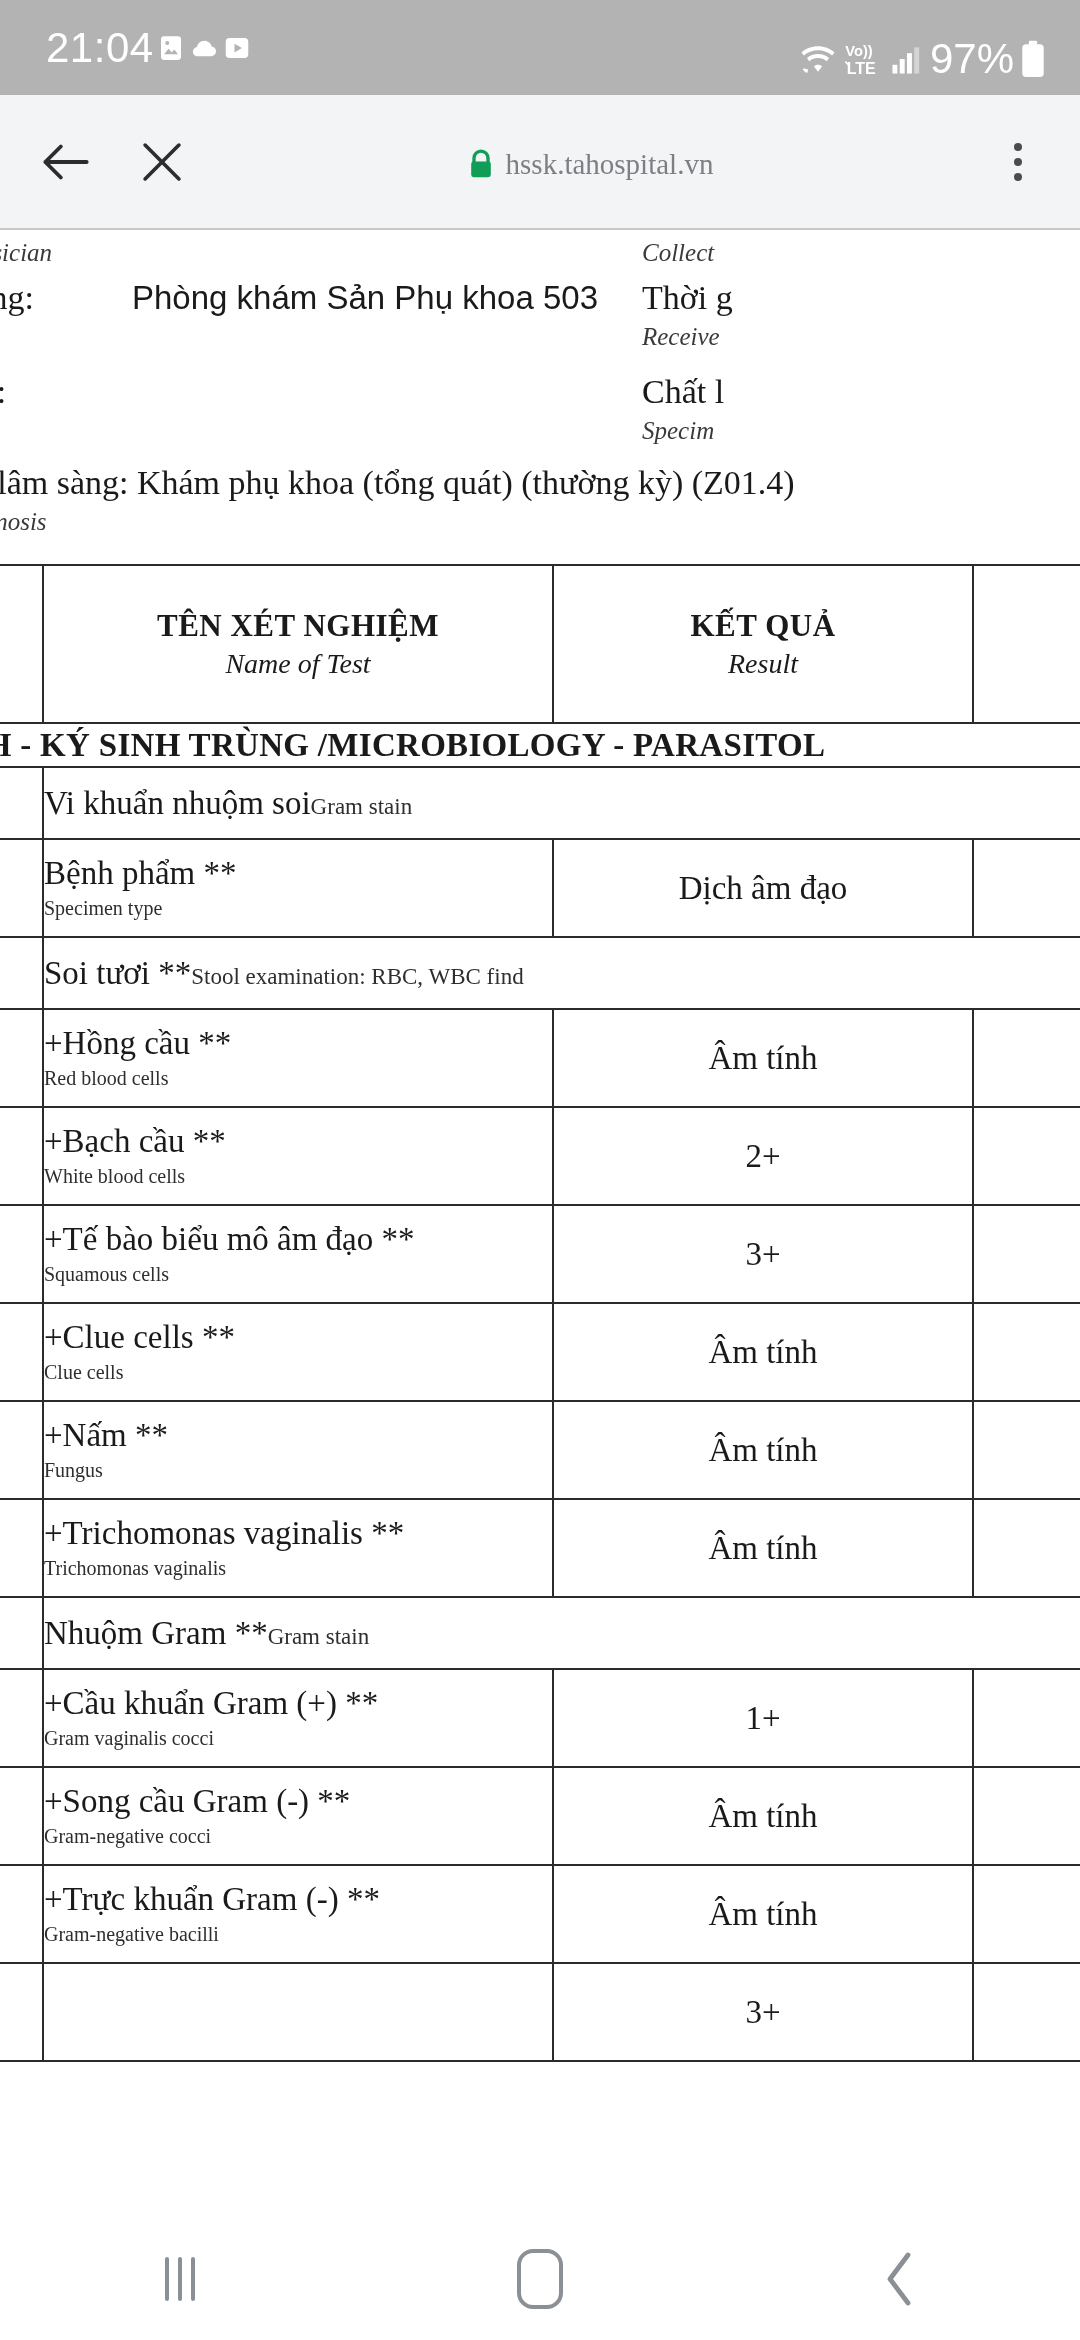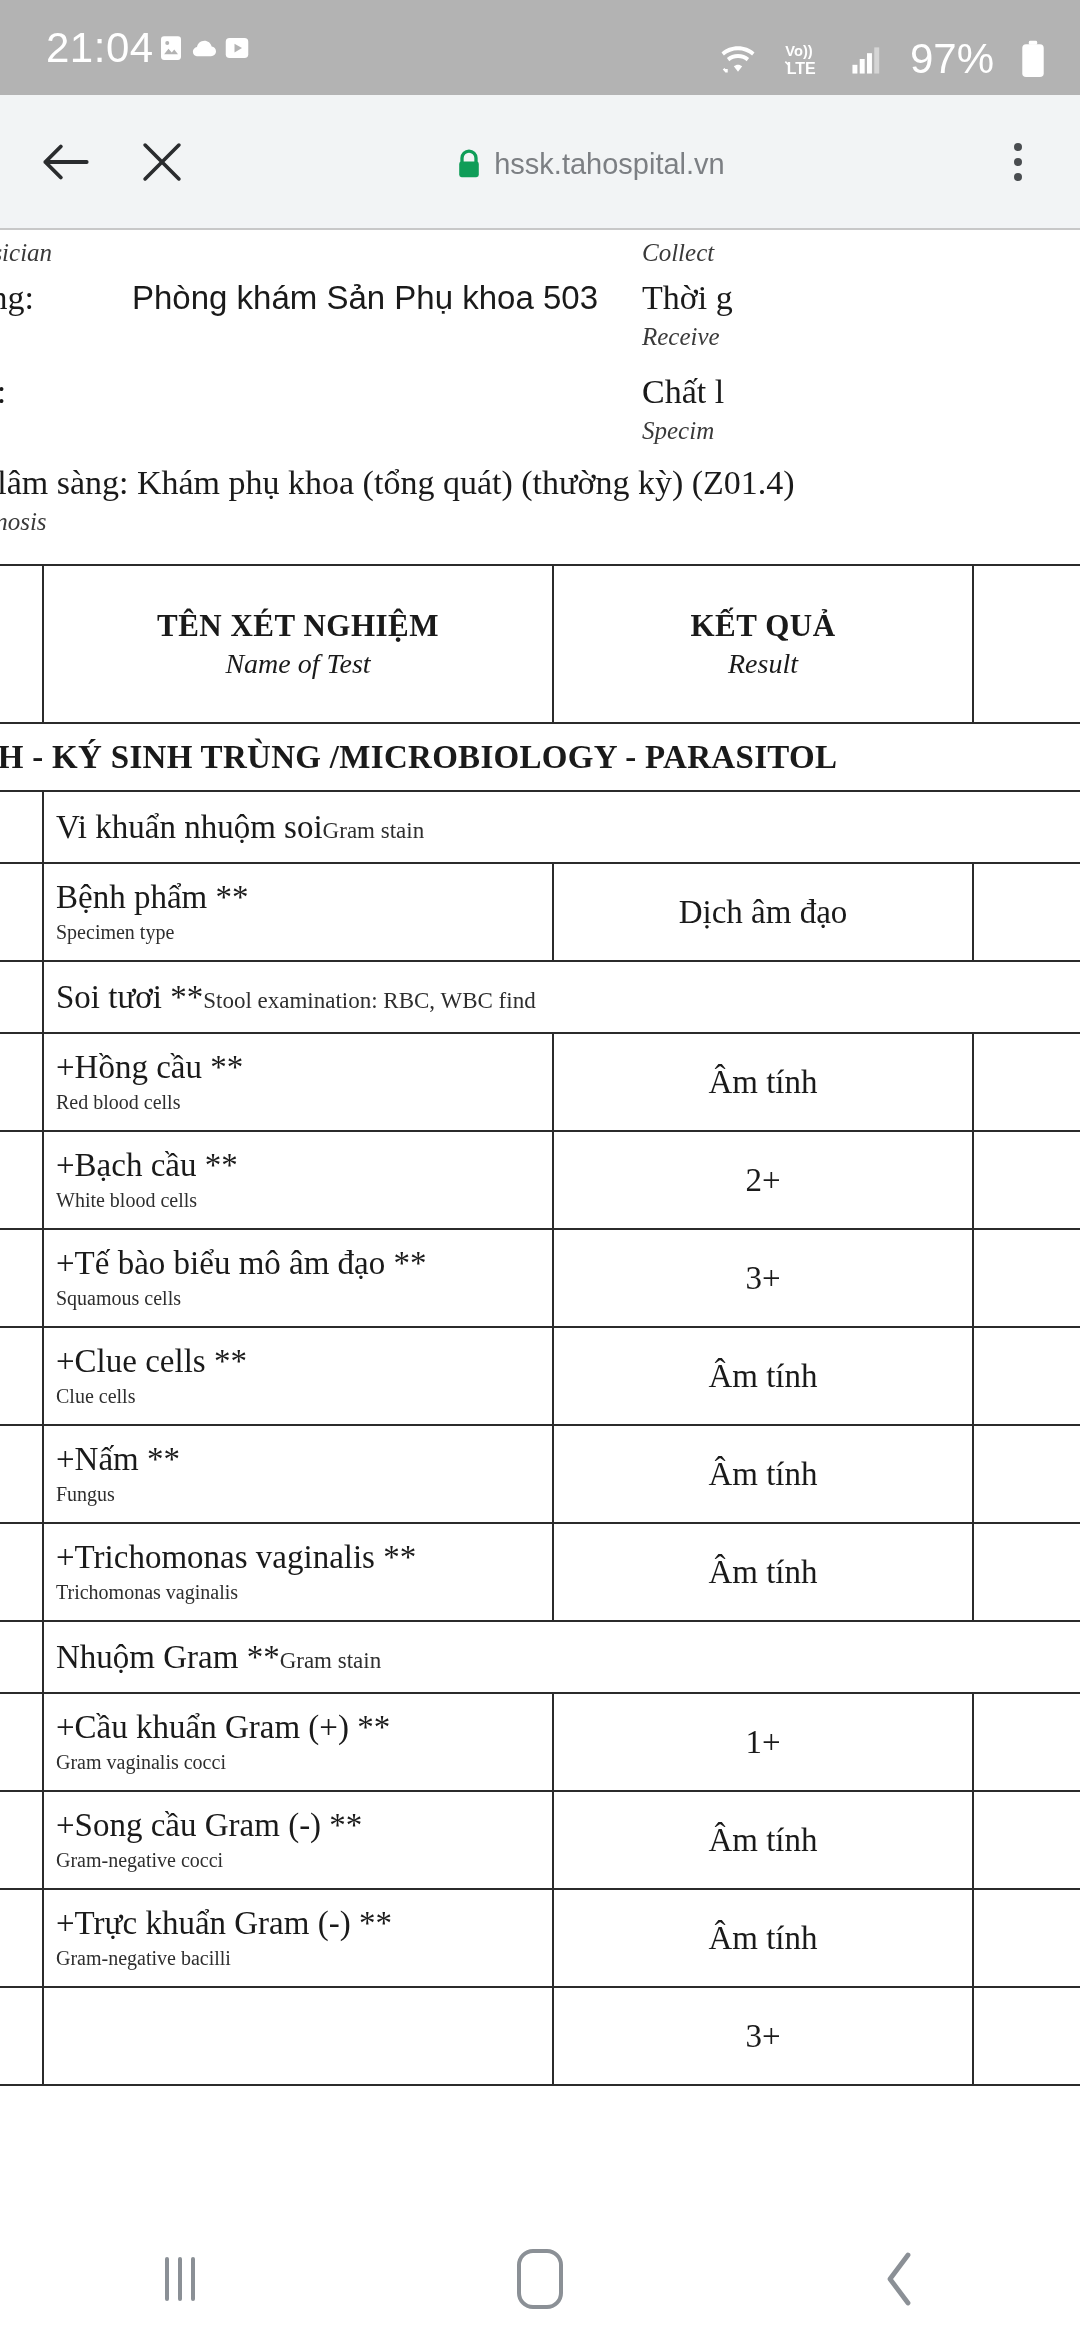--- a/index.html
+++ b/index.html
@@ -14,21 +14,21 @@
   .status-bar {
     height: 95px; width: 1080px;
     background: #b3b3b3;
     display: flex; align-items: center;
     justify-content: space-between;
     padding: 0 34px 0 46px;
     color: #ffffff;
   }
   .status-left { display: flex; align-items: center; gap: 2px; }
   .status-clock { font-size: 42px; letter-spacing: 0.5px; color:#ffffff; }
-  .status-right { display: flex; align-items: center; gap: 26px; margin-top: 22px; }
+  .status-right { display: flex; align-items: center; gap: 6px; margin-top: 22px; }
   .sb-icon { display:flex; align-items:center; justify-content:center; }
   .battery-pct { font-size: 42px; color:#ffffff; letter-spacing:0px; }
 
   
   .browser-bar {
     height: 133px; width: 1080px;
     background: #f2f4f5;
     display: flex; align-items: center;
     position: relative;
   }
@@ -43,21 +43,21 @@
     display: flex; flex-direction: column;
     align-items: center; justify-content: center;
     padding-bottom: 2px;
   }
   .page-title {
     font-size: 39px; color: #1d1d1f;
     line-height: 46px; white-space: nowrap;
     max-width: 560px; overflow: hidden;
   }
   .url-row { display: flex; align-items: center; gap: 11px; margin-top: 6px; }
-  .url-text { font-size: 29px; color: #7c7f83; line-height: 34px; }
+  .url-text { font-size: 29px; color: #7c7f83; line-height: 34px; font-family: Liberation Serif, serif; }
   .overflow-btn {
     width: 96px; height: 96px; margin-right: 14px;
     display:flex; flex-direction:column; align-items:center;
     justify-content:center; gap:7px;
   }
   .dot { width: 8px; height: 8px; border-radius: 50%; background: #4a4d50; }
 
   
   .doc-viewport {
     position: relative;
@@ -102,21 +102,21 @@
 
   
   table.results {
     width: 1320px;
     border-collapse: collapse;
     margin-top: 18px;
     table-layout: fixed;
   }
   table.results td, table.results th {
     border: 2px solid #2b2b2b;
-    padding: 12px;
+    padding: 0;
     vertical-align: middle;
   }
   .c-stt  { width: 160px; }
   .c-name { width: 510px; }
   .c-res  { width: 420px; }
   .c-unit { width: 230px; }
 
   .th-cell {
     height: 158px; text-align: center;
     padding: 4px 6px;

